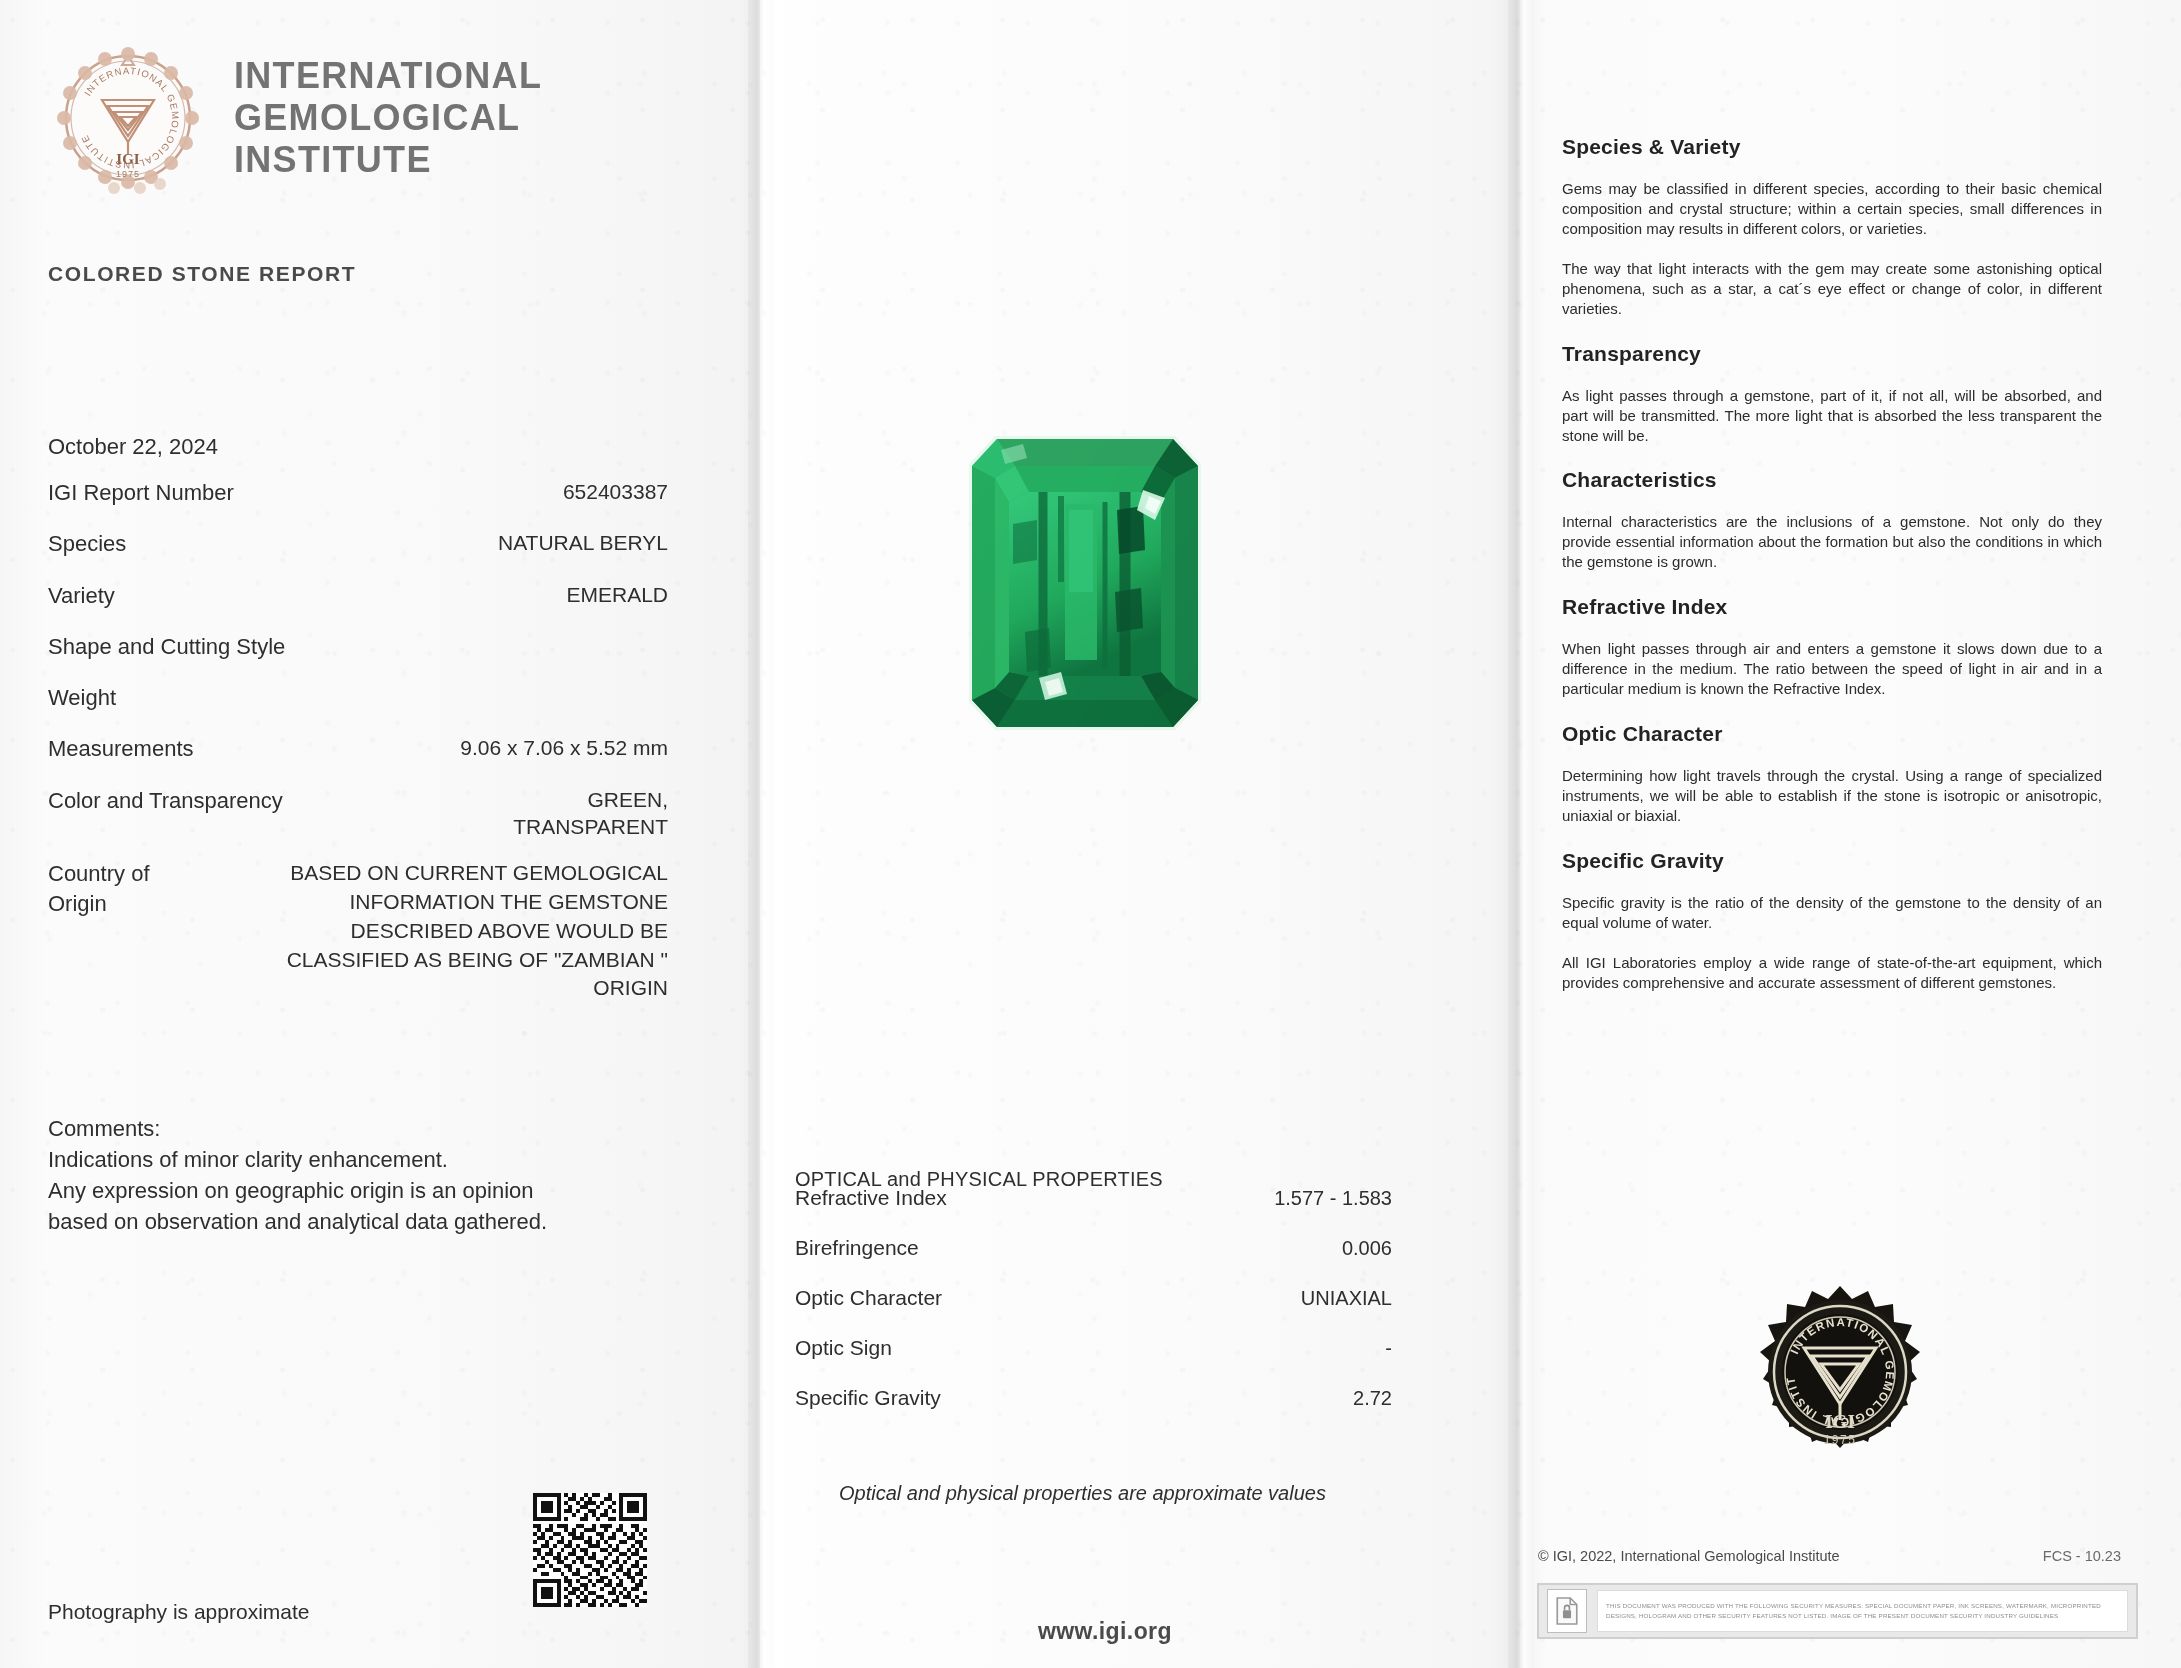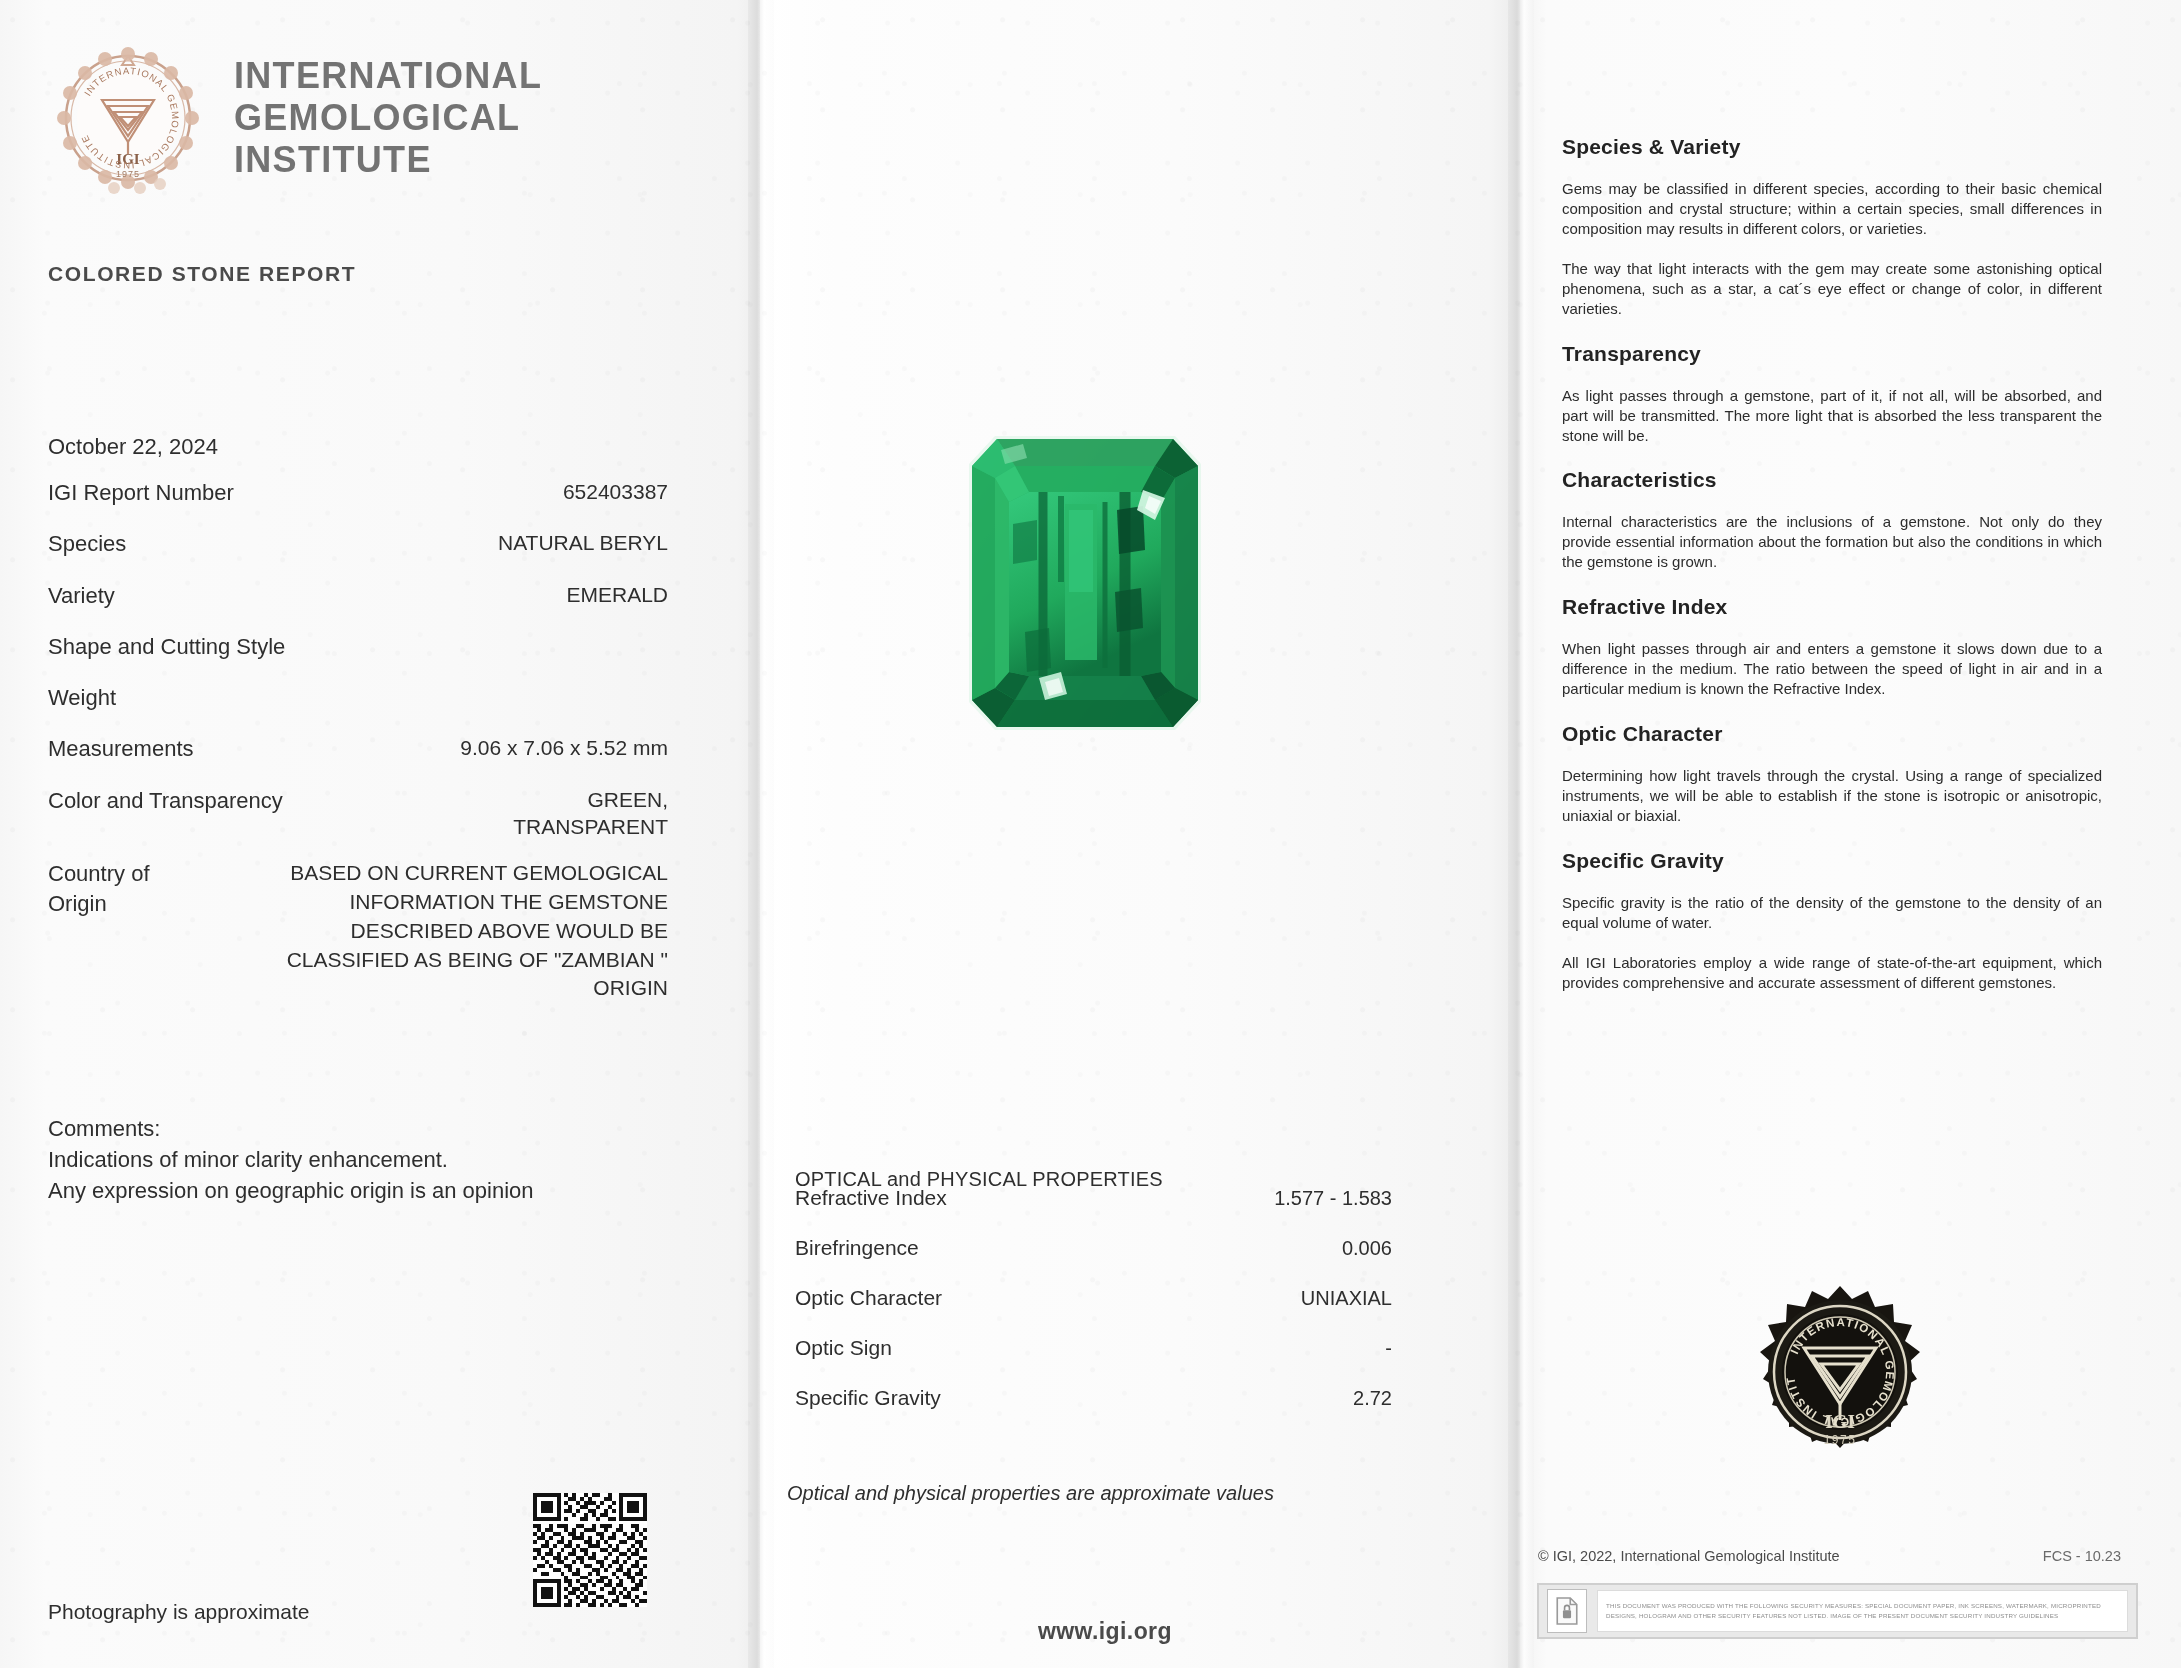--- a/index.html
+++ b/index.html
@@ -113,21 +113,21 @@
   #optical-table {
     position: absolute; left: 795px; top: 1186px; width: 597px;
   }
   .opt-row {
     display: flex; justify-content: space-between; align-items: baseline;
     margin-bottom: 26px;
   }
   .opt-label { font-size: 21px; color: #2e2e2e; }
   .opt-value { font-size: 20px; color: #2e2e2e; }
   #optical-note {
-    position: absolute; left: 787px; top: 1482px;
+    position: absolute; left: 839px; top: 1482px;
     font-size: 20px; font-style: italic; color: #2e2e2e;
   }
   #website {
     position: absolute; left: 1038px; top: 1618px;
     font-size: 23px; font-weight: bold; color: #4a4a4a; letter-spacing: .4px;
   }
 
   
   #info-sections {
     position: absolute; left: 1562px; top: 112px; width: 540px;
@@ -278,20 +278,21 @@
 DESCRIBED ABOVE WOULD BE
 CLASSIFIED AS BEING OF "ZAMBIAN "
 ORIGIN</div>
       </div>
     </div>
 
   <div id="comments-block">
     <div>Comments:</div>
     <div>Indications of minor clarity enhancement.</div>
     <div>Any expression on geographic origin is an opinion</div>
+    <div>based on observation and analytical data gathered.</div>
   </div>
 
   <div id="qr-code">
     <svg viewBox="0 0 29 29" width="114" height="114" shape-rendering="crispEdges">
       <rect width="29" height="29" fill="#ffffff"></rect>
       <g fill="#111111">
         <rect x="0" y="0" width="7" height="1"></rect>
           <rect x="0" y="6" width="7" height="1"></rect>
         <rect x="0" y="0" width="1" height="7"></rect>
           <rect x="6" y="0" width="1" height="7"></rect>

